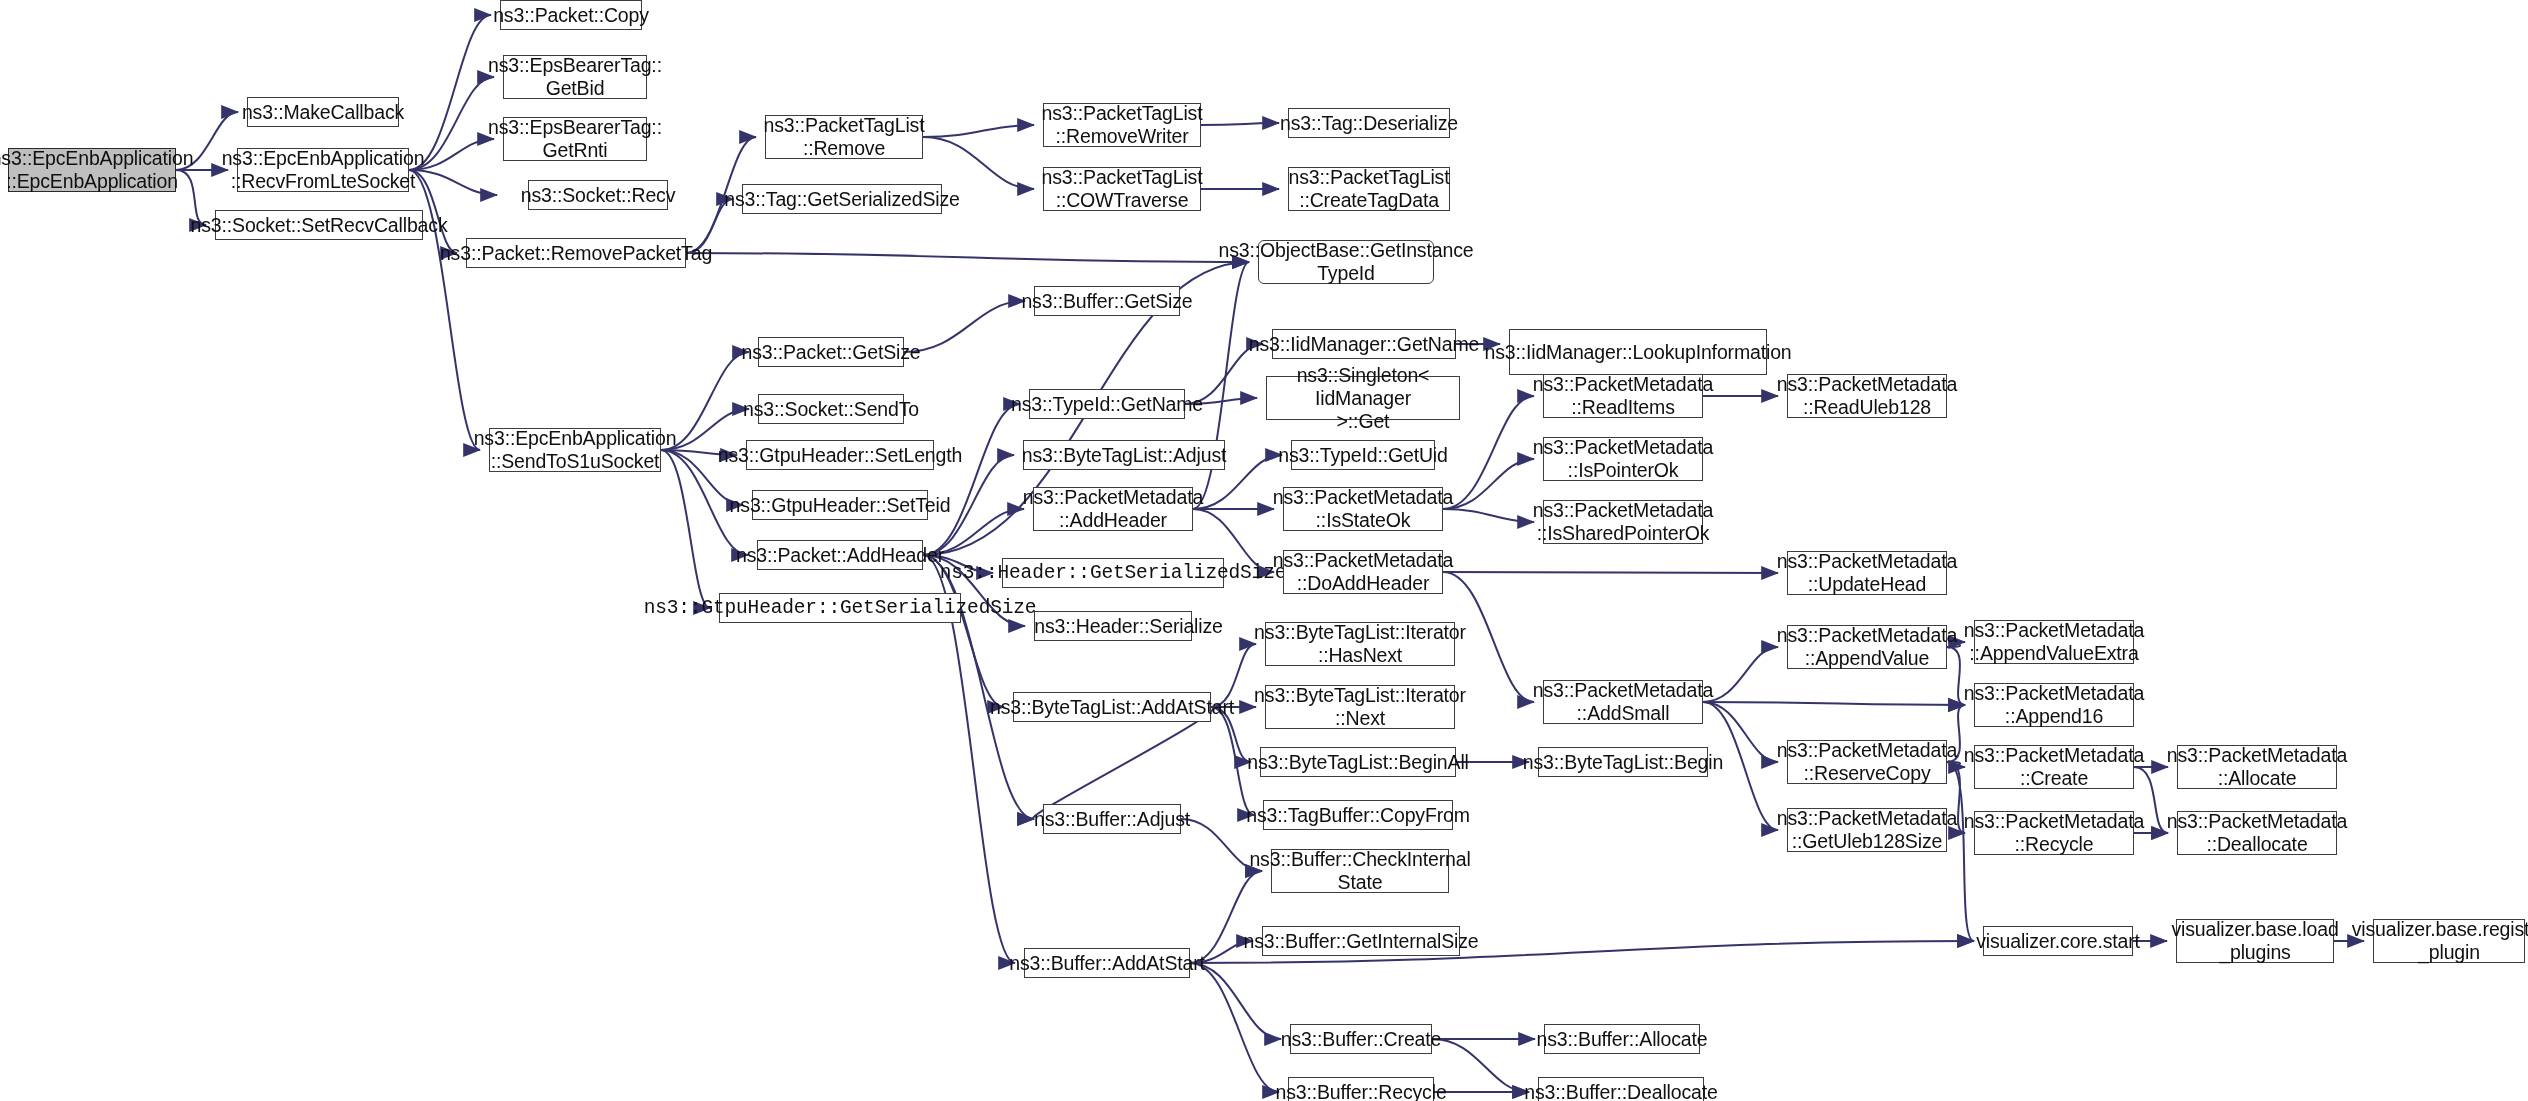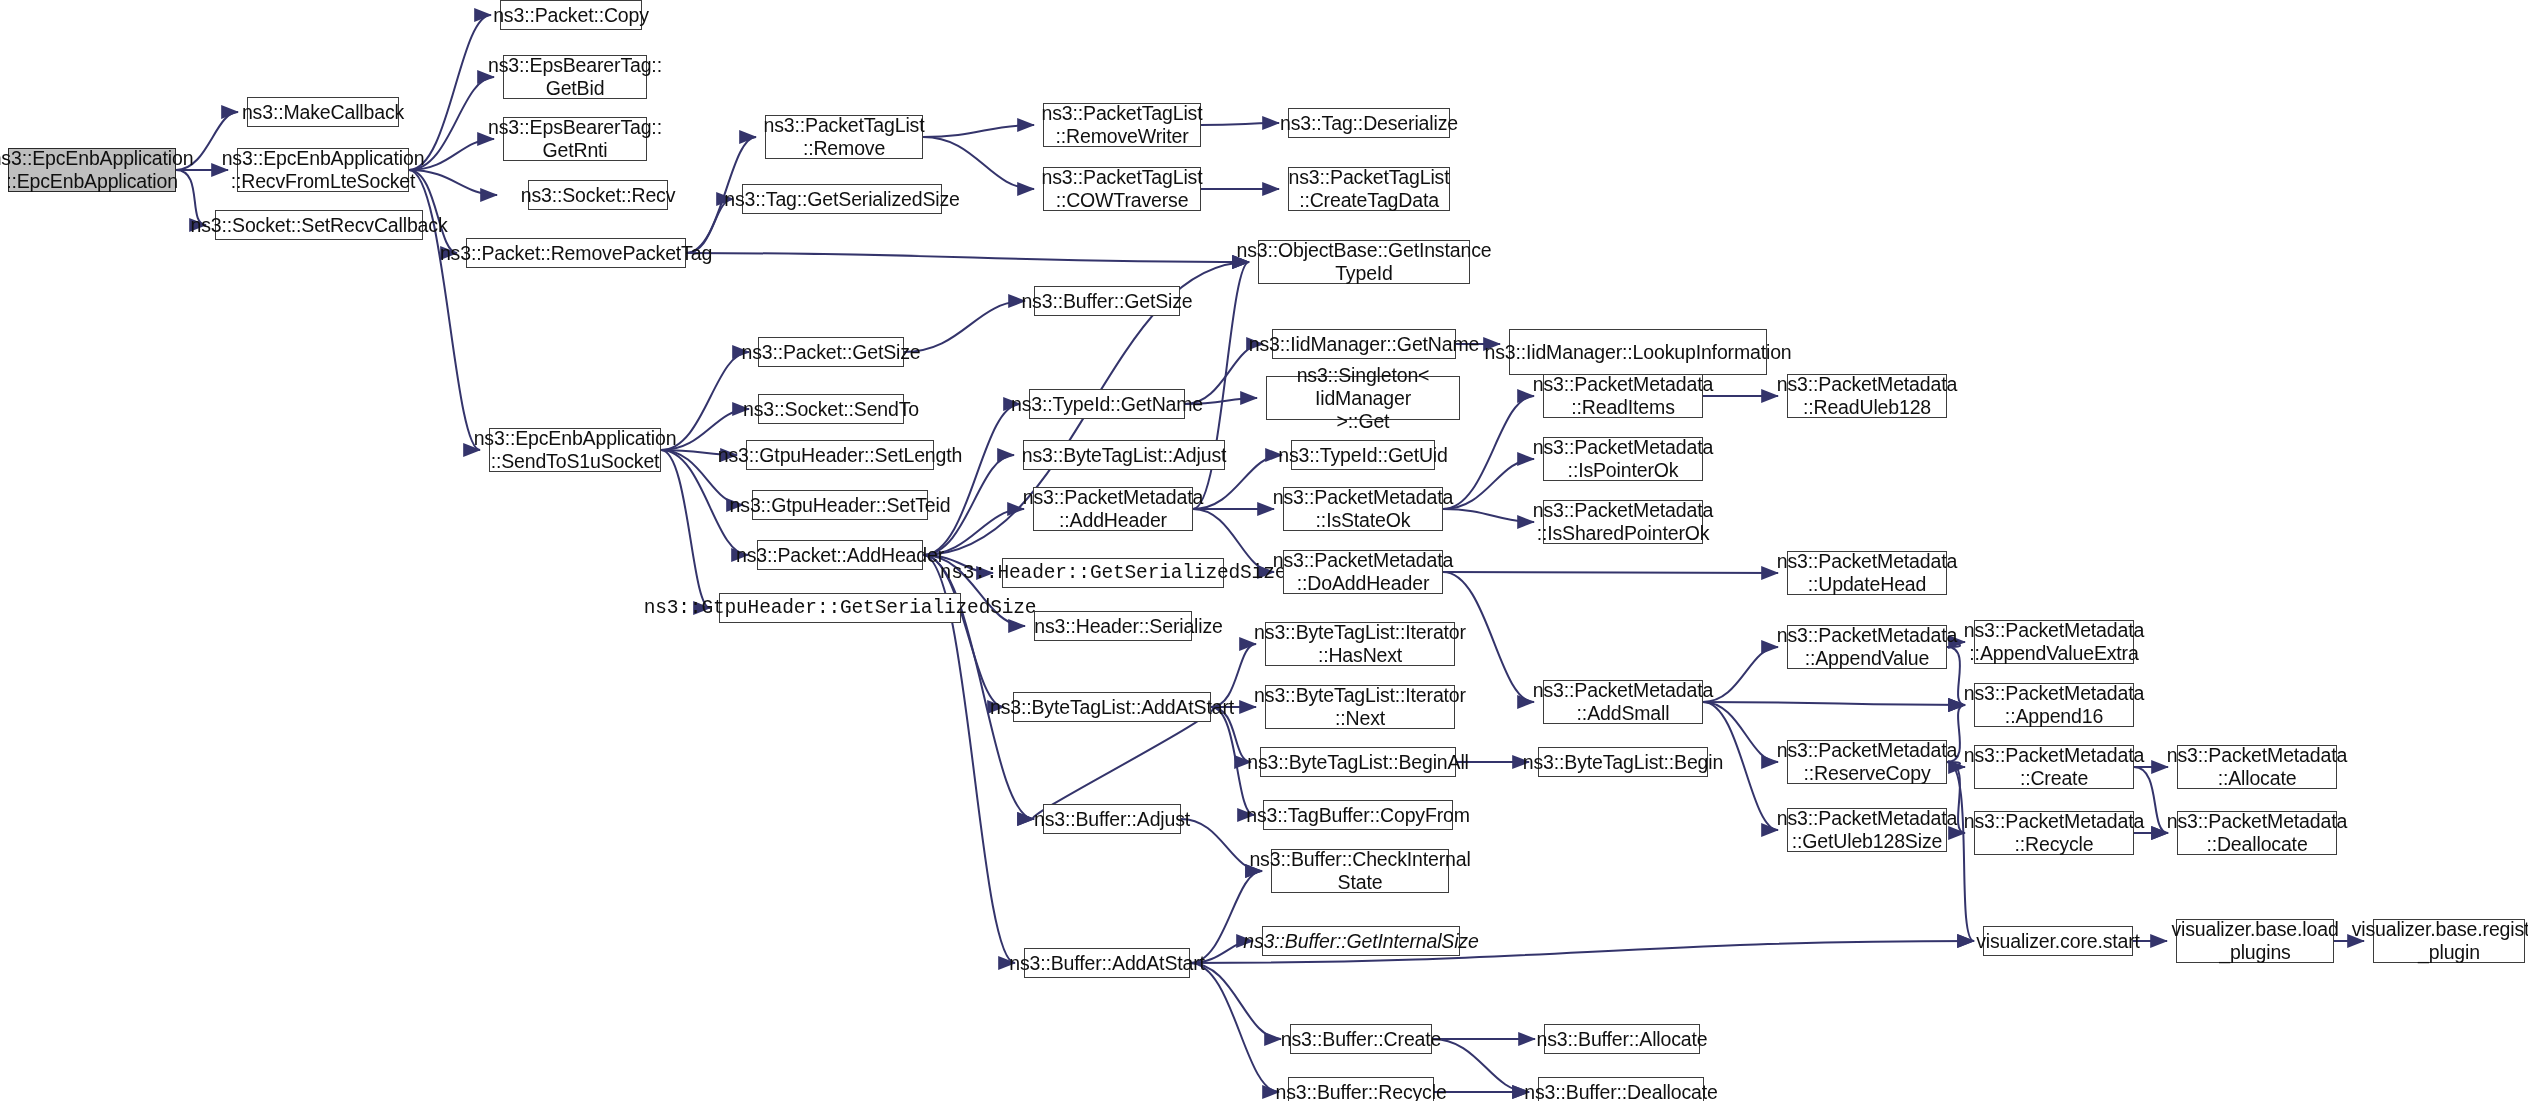--- a/index.html
+++ b/index.html
@@ -151,21 +151,21 @@
       <div class="node" style="left: 765px; top: 115px; width: 158px; height: 44px;">ns3::PacketTagList
 ::Remove</div>
       <div class="node" style="left: 742px; top: 184px; width: 200px; height: 30px;">ns3::Tag::GetSerializedSize</div>
       <div class="node" style="left: 1043px; top: 103px; width: 158px; height: 44px;">ns3::PacketTagList
 ::RemoveWriter</div>
       <div class="node" style="left: 1043px; top: 167px; width: 158px; height: 44px;">ns3::PacketTagList
 ::COWTraverse</div>
       <div class="node" style="left: 1288px; top: 108px; width: 162px; height: 30px;">ns3::Tag::Deserialize</div>
       <div class="node" style="left: 1288px; top: 167px; width: 162px; height: 44px;">ns3::PacketTagList
 ::CreateTagData</div>
-      <div class="node" style="left: 1258px; top: 240px; width: 212px; height: 44px;">ns3::ObjectBase::GetInstance
+      <div class="node" style="left: 1258px; top: 240px; width: 176px; height: 44px; border-radius: 6px;">ns3::ObjectBase::GetInstance
 TypeId</div>
       <div class="node" style="left: 489px; top: 428px; width: 172px; height: 44px;">ns3::EpcEnbApplication
 ::SendToS1uSocket</div>
       <div class="node" style="left: 758px; top: 337px; width: 146px; height: 30px;">ns3::Packet::GetSize</div>
       <div class="node" style="left: 758px; top: 394px; width: 146px; height: 30px;">ns3::Socket::SendTo</div>
       <div class="node" style="left: 746px; top: 440px; width: 188px; height: 30px;">ns3::GtpuHeader::SetLength</div>
       <div class="node" style="left: 752px; top: 490px; width: 176px; height: 30px;">ns3::GtpuHeader::SetTeid</div>
       <div class="node" style="left: 757px; top: 540px; width: 166px; height: 30px;">ns3::Packet::AddHeader</div>
       <div class="node" style="left: 719px; top: 593px; width: 242px; height: 30px; font-family: Liberation Mono, monospace;">ns3::GtpuHeader::GetSerializedSize</div>
       <div class="node" style="left: 1034px; top: 286px; width: 146px; height: 30px;">ns3::Buffer::GetSize</div>
@@ -187,21 +187,21 @@
       <div class="node" style="left: 1283px; top: 550px; width: 160px; height: 44px;">ns3::PacketMetadata
 ::DoAddHeader</div>
       <div class="node" style="left: 1265px; top: 622px; width: 190px; height: 44px;">ns3::ByteTagList::Iterator
 ::HasNext</div>
       <div class="node" style="left: 1265px; top: 685px; width: 190px; height: 44px;">ns3::ByteTagList::Iterator
 ::Next</div>
       <div class="node" style="left: 1260px; top: 747px; width: 196px; height: 30px;">ns3::ByteTagList::BeginAll</div>
       <div class="node" style="left: 1263px; top: 800px; width: 190px; height: 30px;">ns3::TagBuffer::CopyFrom</div>
       <div class="node" style="left: 1271px; top: 849px; width: 178px; height: 44px;">ns3::Buffer::CheckInternal
 State</div>
-      <div class="node" style="left: 1262px; top: 926px; width: 198px; height: 30px; font-style: italic;">ns3::Buffer::GetInternalSize</div>
+      <div class="node" style="left: 1262px; top: 926px; width: 198px; height: 30px;">ns3::Buffer::GetInternalSize</div>
       <div class="node" style="left: 1290px; top: 1024px; width: 142px; height: 30px;">ns3::Buffer::Create</div>
       <div class="node" style="left: 1288px; top: 1077px; width: 146px; height: 30px;">ns3::Buffer::Recycle</div>
       <div class="node" style="left: 1509px; top: 329px; width: 258px; height: 46px;">ns3::IidManager::LookupInformation</div>
       <div class="node" style="left: 1543px; top: 374px; width: 160px; height: 44px;">ns3::PacketMetadata
 ::ReadItems</div>
       <div class="node" style="left: 1543px; top: 437px; width: 160px; height: 44px;">ns3::PacketMetadata
 ::IsPointerOk</div>
       <div class="node" style="left: 1543px; top: 500px; width: 160px; height: 44px;">ns3::PacketMetadata
 ::IsSharedPointerOk</div>
       <div class="node" style="left: 1787px; top: 551px; width: 160px; height: 44px;">ns3::PacketMetadata

